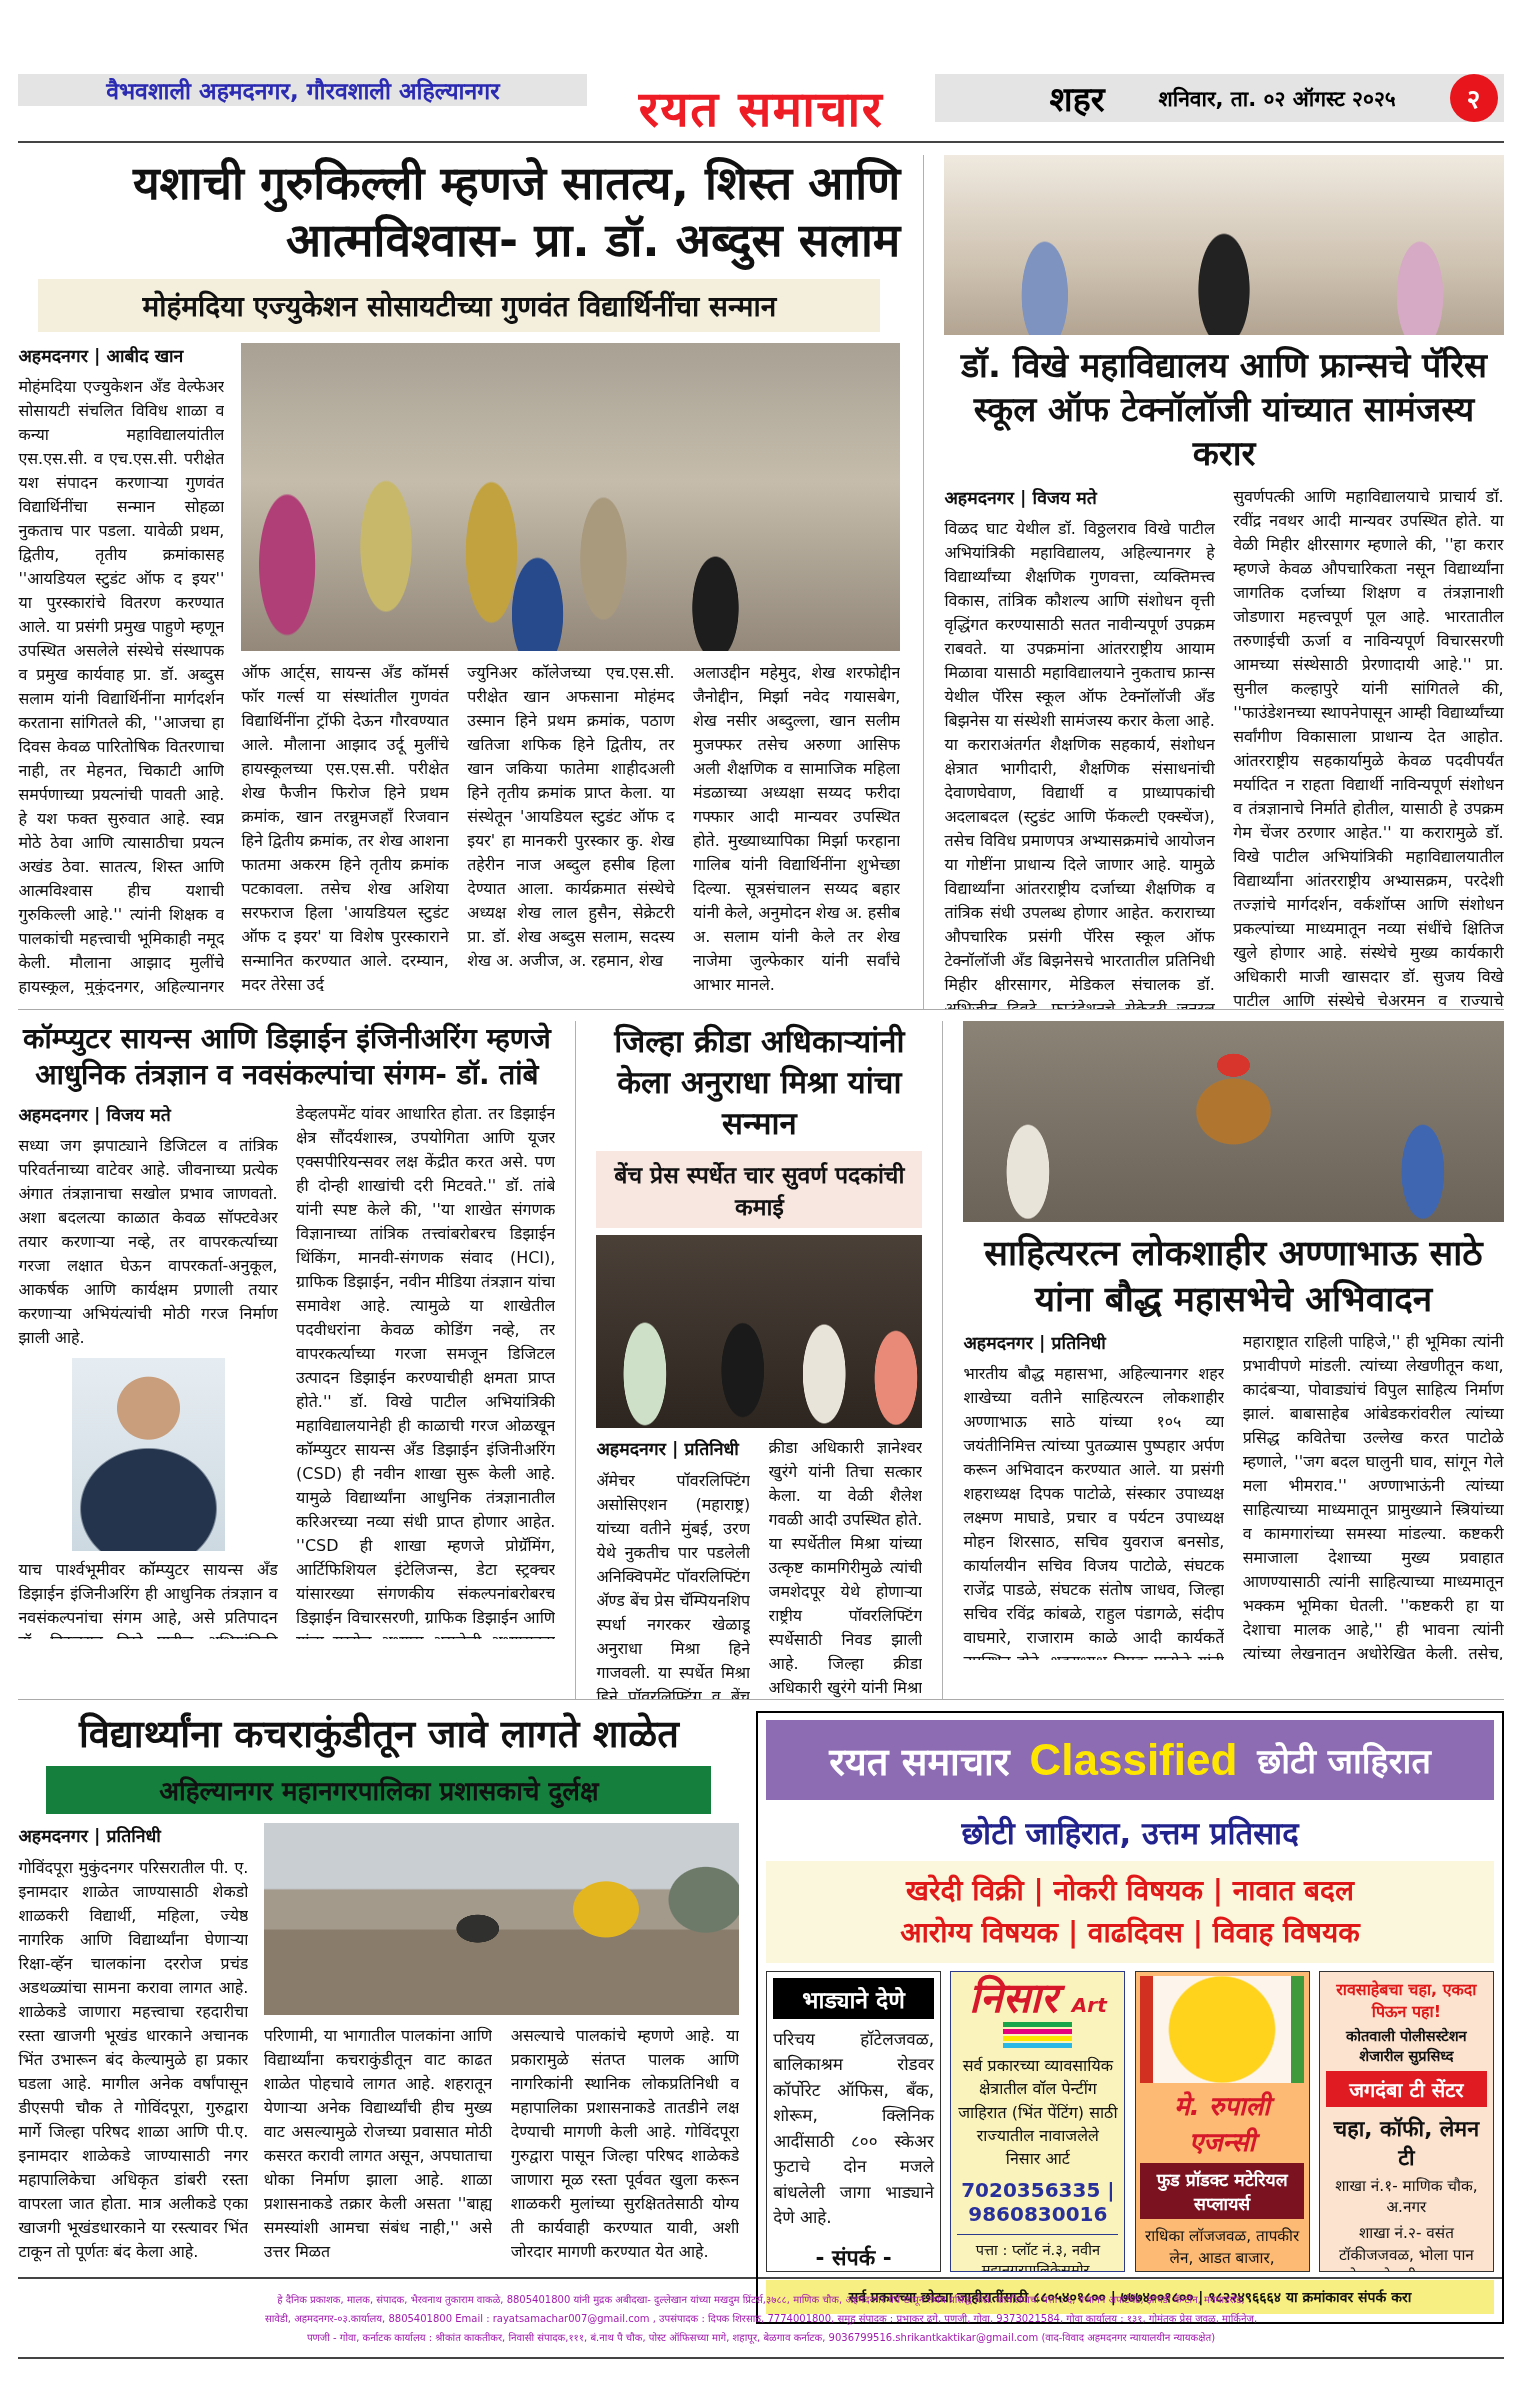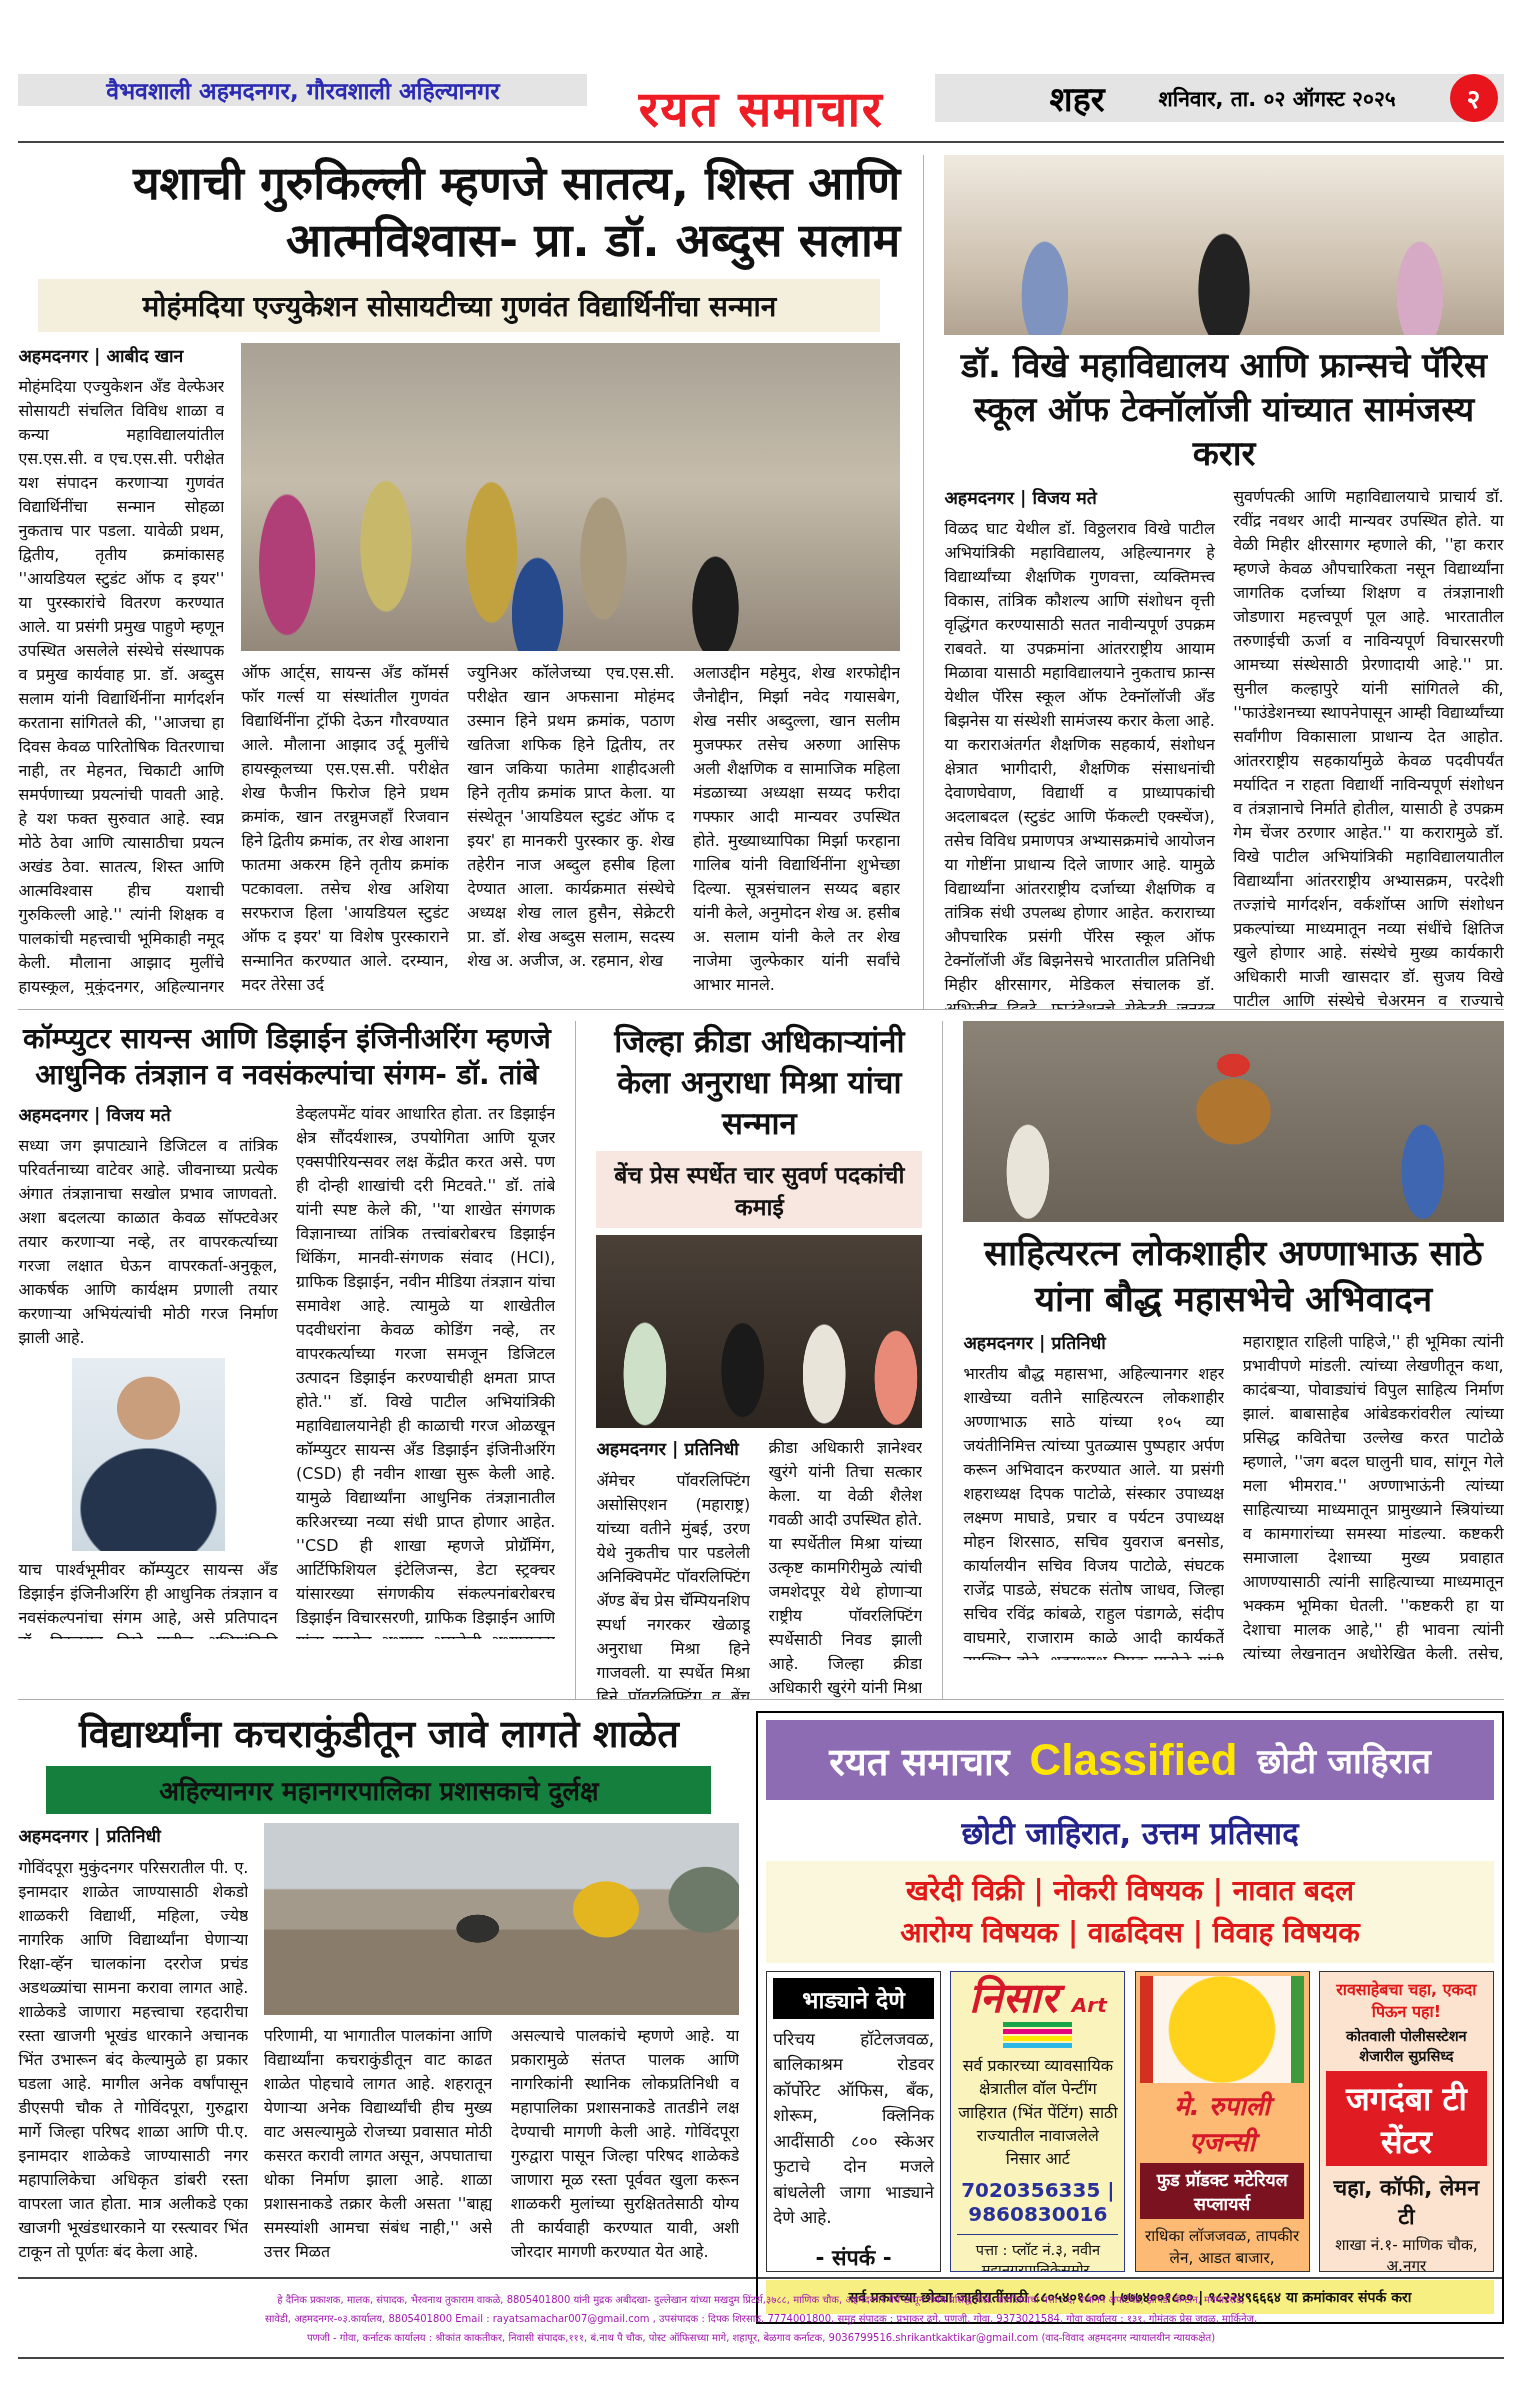--- a/index.html
+++ b/index.html
@@ -135,21 +135,21 @@
       radial-gradient(circle 54px at 50% 50%, #ffd21c 0 97%, transparent 100%),
       linear-gradient(90deg, #d23021 0 8%, transparent 8%),
       linear-gradient(270deg, #3f9a3b 0 8%, transparent 8%),
       #fdf4ec; }
   .ad3 .t { color:#d6182a; font-size:26px; font-weight:bold; font-style:italic; margin-top:3.1px; }
   .ad3 .band { background:#7a1220; color:#fff; font-size:17.6px; font-weight:bold; padding:3.8px 0; margin-top:4.6px; }
   .ad3 .addr { font-size:15.3px; margin-top:6.1px; line-height:1.45; }
   .ad4 { background:#fbe3cf; border:1.5px solid #333; padding:6.1px; text-align:center; }
   .ad4 .tag { color:#e01818; font-size:16px; font-weight:bold; }
   .ad4 .sub { font-size:14.6px; font-weight:bold; margin-top:3.1px; }
-  .ad4 .t { background:#e11b22; color:#fff; font-size:32px; font-weight:bold; padding:4.6px 0; margin-top:6.1px; }
+  .ad4 .t { background:#e11b22; color:#fff; font-size:20px; font-weight:bold; padding:4.6px 0; margin-top:6.1px; }
   .ad4 .items { font-size:21.5px; font-weight:bold; margin-top:6.1px; }
   .ad4 .br { font-size:15.3px; margin-top:4.6px; line-height:1.4; }
   .cl-strip { background:#f8ef82; text-align:center; font-size:14px; font-weight:bold; padding:7.7px 0; margin-top:7.7px; }
 
   
   .footer { margin-top:12.3px; border-top:2.3px solid #444; border-bottom:2.3px solid #444;
             padding:10.7px 28px; text-align:center; }
   .footer div { font-size:10px; line-height:1.9; color:#a21caf; }
 </style>
 </head>

